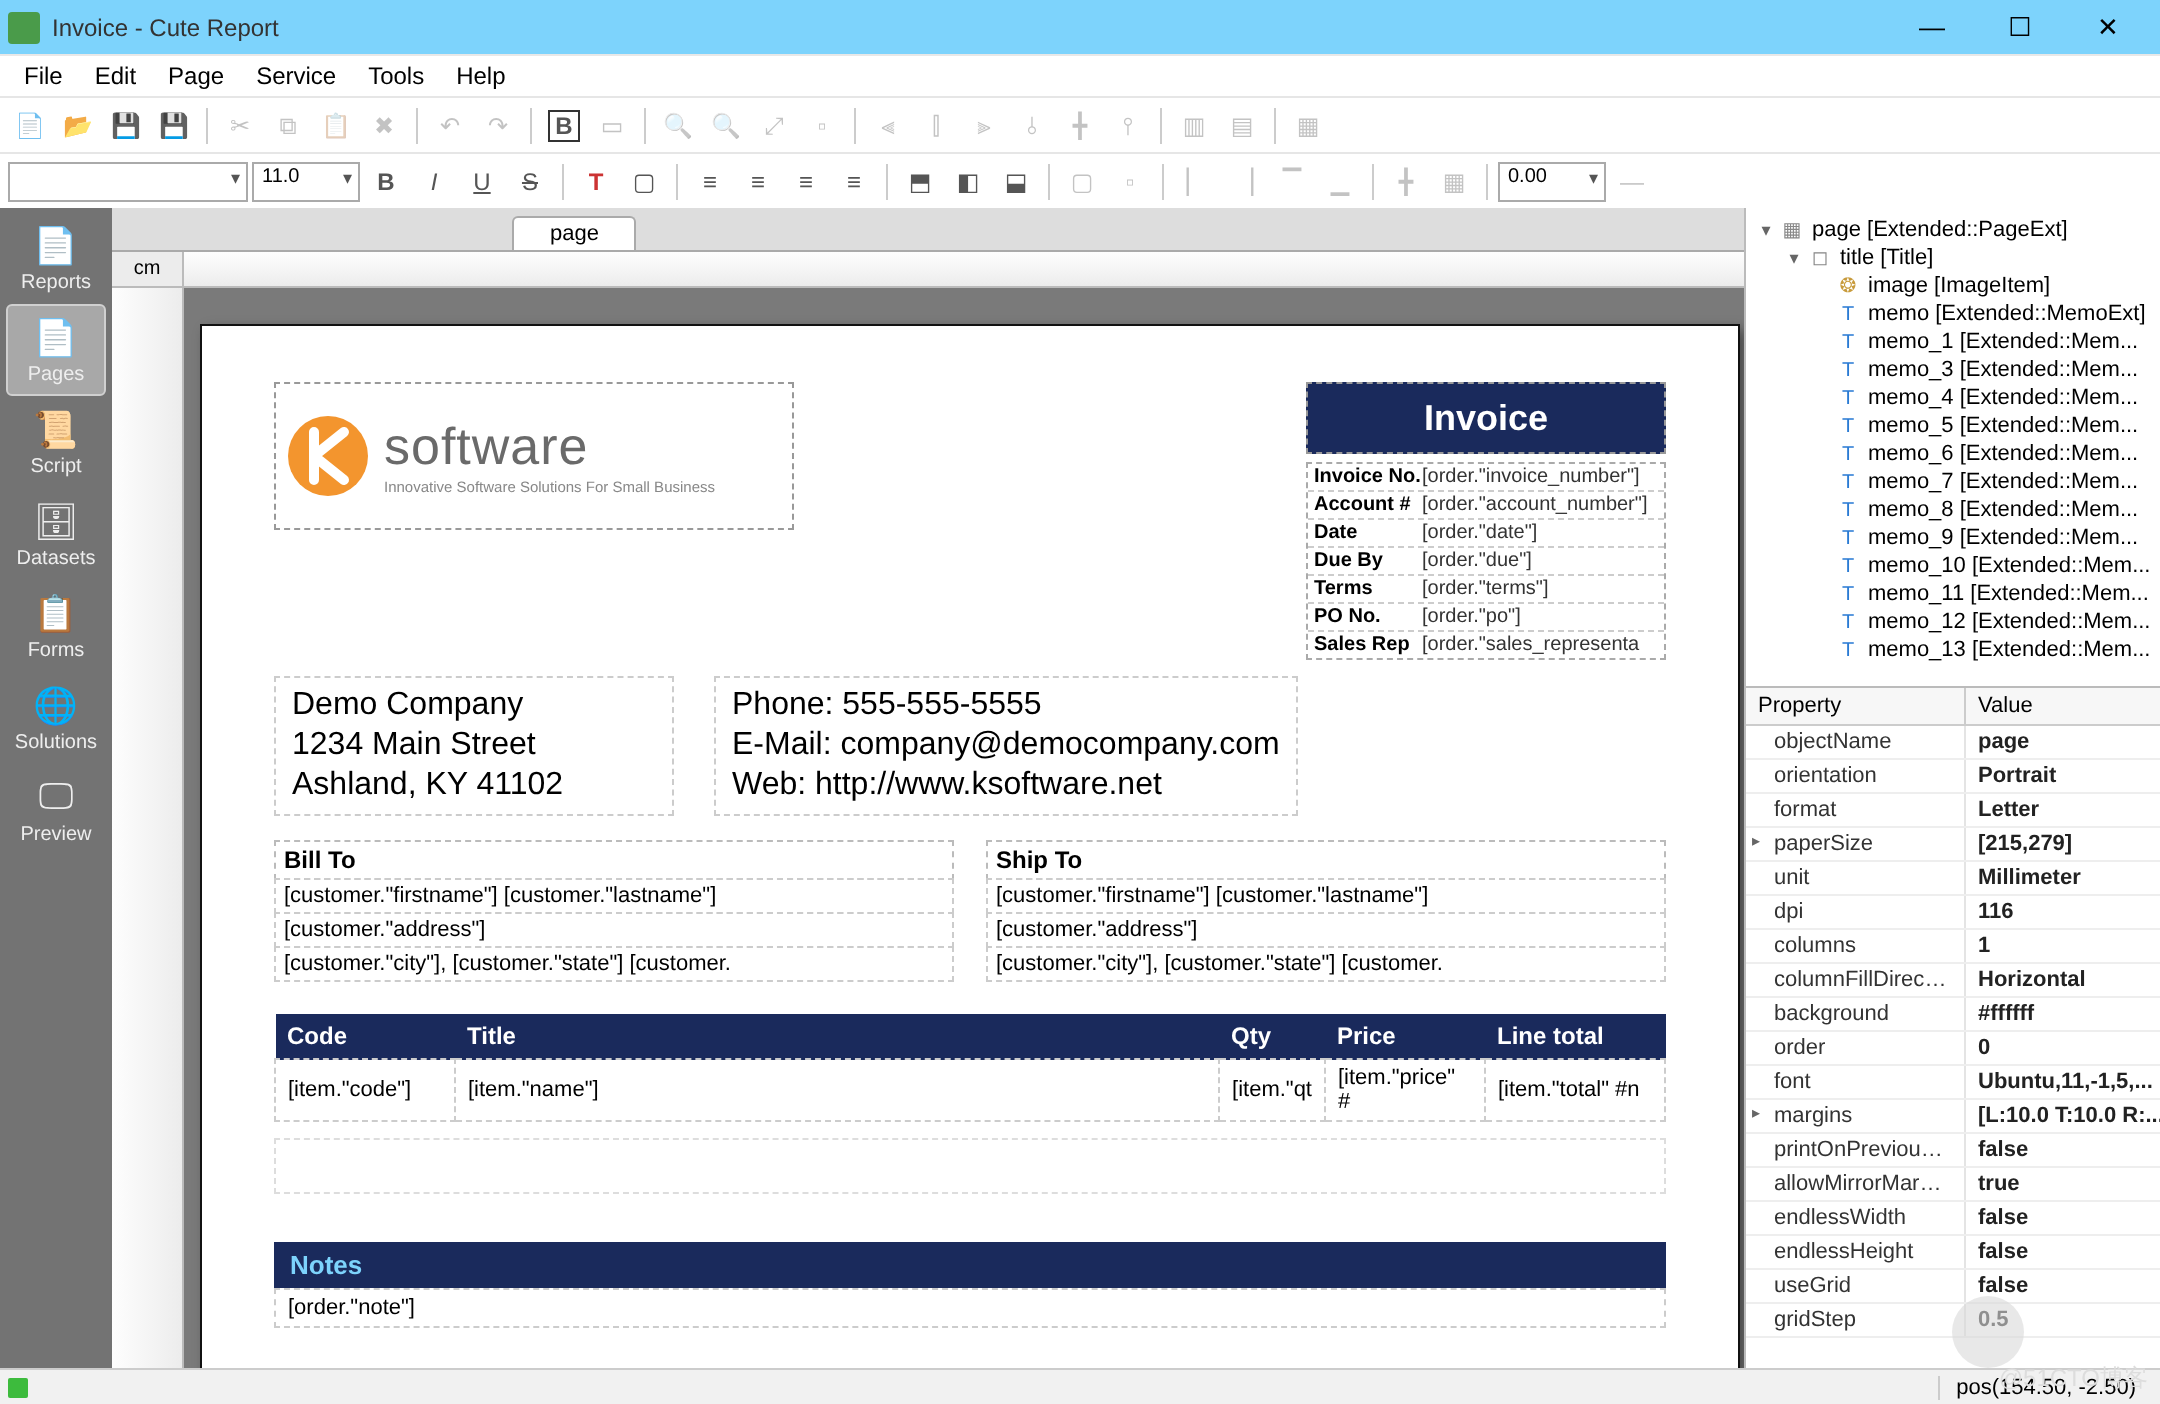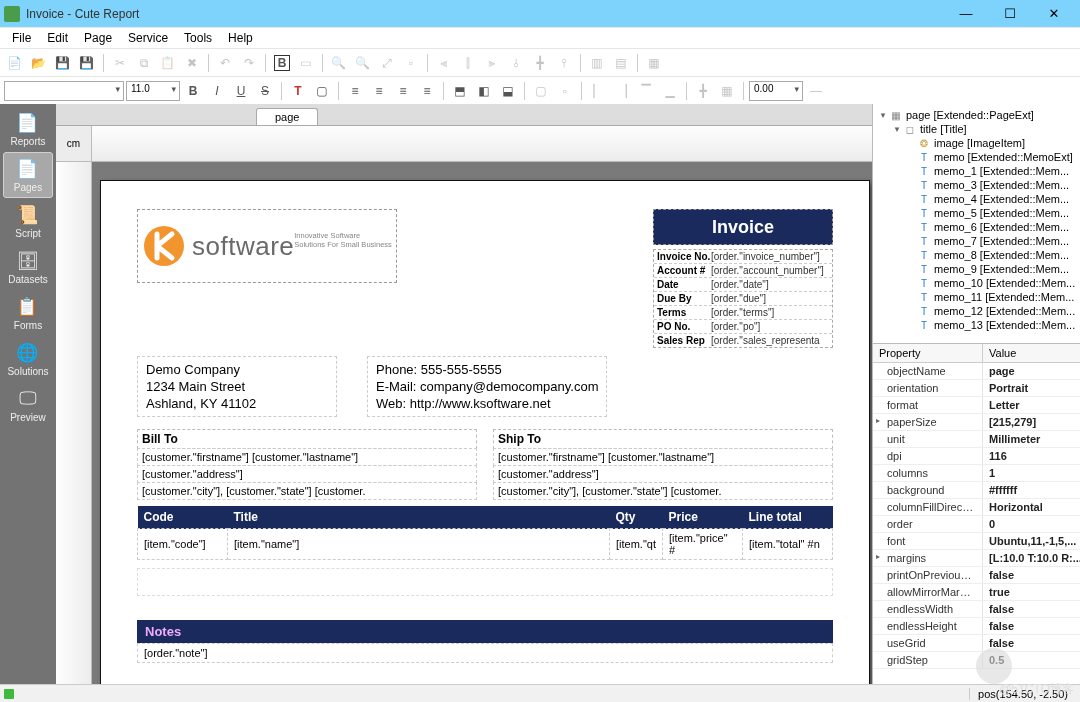--- a/index.html
+++ b/index.html
@@ -29,52 +29,52 @@
 
 .left-sb{width:56px;background:#737373;display:flex;flex-direction:column;align-items:center;padding-top:2px;gap:0}
 .sb-item{width:50px;height:46px;display:flex;flex-direction:column;align-items:center;justify-content:center;font-size:10px;color:#eee;cursor:pointer;border:1px solid transparent;border-radius:3px;gap:2px}
 .sb-item.active{background:#a8a8a8;border:1px solid #d0d0d0}
 .sb-ico{width:22px;height:22px;display:flex;align-items:center;justify-content:center;font-size:18px}
 
 
 .ws{flex:1;display:flex;flex-direction:column;background:#777;overflow:hidden;position:relative}
 .page-tab{height:22px;background:#ddd;border-bottom:1px solid #aaa;display:flex;align-items:end}
 .page-tab .tab{background:#fff;border:1px solid #aaa;border-bottom:none;padding:2px 18px;font-size:11px;margin-left:200px;border-radius:3px 3px 0 0}
-.ruler-h{height:36px;display:flex;background:#fff}
+.ruler-h{height:18px;display:flex;background:#fff}
 .ruler-corner{width:36px;background:#ececec;font-size:10px;display:flex;align-items:center;justify-content:center;border-right:1px solid #bbb;border-bottom:1px solid #bbb}
 .ruler-hscale{flex:1;background:linear-gradient(#fefefe,#ececec);border-bottom:1px solid #bbb;font-size:9px;position:relative;overflow:hidden}
 .ws-body{flex:1;display:flex;overflow:auto}
 .ruler-v{width:36px;background:linear-gradient(90deg,#fefefe,#ececec);border-right:1px solid #bbb}
 .canvas{flex:1;background:#7a7a7a;padding:18px 8px;overflow:auto}
 .page{width:770px;min-height:540px;background:#fff;border:1px solid #111;box-shadow:3px 3px 6px rgba(0,0,0,.4);position:relative;padding:28px 36px}
 
 
 .hdr-row{display:flex;justify-content:space-between;margin-bottom:8px}
 .logo-box{width:260px;height:74px;border:1px dashed #999;display:flex;align-items:center;padding:4px}
 .logo-box svg{flex:none}
-.logo-txt{display:flex;margin-left:6px}
+.logo-txt{display:flex;flex-direction:column;margin-left:6px}
 .logo-txt .ks{font-size:26px;color:#6a6a6a;font-weight:500;letter-spacing:.5px}
 .logo-txt .tag{font-size:7.5px;color:#888}
 .inv-title{width:180px;height:36px;background:#1a2a5c;color:#fff;display:flex;align-items:center;justify-content:center;font-size:18px;font-weight:bold;border:1px dashed #999}
 .meta-tbl{width:180px;font-size:10px;border:1px dashed #aaa}
 .meta-tbl div{display:flex;border-bottom:1px dashed #ccc;padding:1px 3px}
 .meta-tbl div:last-child{border-bottom:none}
 .meta-tbl .k{width:54px;font-weight:bold}
 .meta-tbl .v{flex:1;color:#333}
-.company-row{display:flex;gap:30px;margin-bottom:12px;font-size:13px}
+.company-row{display:flex;gap:20px;margin-bottom:12px;font-size:16px}
 .company-row .col{border:1px dashed #ccc;padding:4px 8px;min-width:200px}
 .company-row .col div{padding:1px 0}
-.billship{display:flex;gap:16px;margin-bottom:6px}
+.billship{display:flex;gap:16px;margin-bottom:16px}
 .billship .bs{flex:1;font-size:11px}
 .bs .bs-h{border:1px dashed #bbb;padding:2px 4px;font-weight:bold;font-size:12px}
 .bs .bs-r{border:1px dashed #ccc;padding:2px 4px;margin-top:-1px}
 .items-tbl{width:100%;border-collapse:collapse;font-size:12px;margin-bottom:8px}
 .items-tbl th{background:#1a2a5c;color:#fff;text-align:left;padding:4px 6px;font-weight:bold}
 .items-tbl td{border:1px dashed #ccc;padding:3px 6px;font-size:11px}
-.section-h{background:#1a2a5c;color:#f0abfc;font-weight:bold;font-size:13px;padding:4px 8px;margin-top:24px}
+.section-h{background:#1a2a5c;color:#7dd3fc;font-weight:bold;font-size:13px;padding:4px 8px;margin-top:24px}
 .section-b{border:1px dashed #ccc;padding:3px 6px;font-size:11px;min-height:20px}
 
 
 .right-panel{width:208px;display:flex;flex-direction:column;border-left:1px solid #bbb;background:#fff}
 .tree{flex:0 0 240px;overflow:auto;font-size:11px;padding:4px 2px;border-bottom:1px solid #bbb}
 .tree-row{display:flex;align-items:center;padding:1px 0;white-space:nowrap;cursor:pointer}
 .tree-row .tw{display:inline-block;width:12px;text-align:center;color:#666;font-size:9px}
 .tree-row .ti{width:14px;height:12px;margin-right:3px;display:inline-flex;align-items:center;justify-content:center;font-size:10px}
 .props{flex:1;overflow:auto;font-size:11px}
 .props-h{display:flex;background:#f7f7f7;border-bottom:1px solid #ccc;font-weight:normal}
@@ -465,26 +465,26 @@
           </div>
           <div class="prow">
             <div class="pk">dpi</div>
             <div class="pv">116</div>
           </div>
           <div class="prow">
             <div class="pk">columns</div>
             <div class="pv">1</div>
           </div>
           <div class="prow">
+            <div class="pk">columnFillDirection</div>
+            <div class="pv">Horizontal</div>
+          </div>
+          <div class="prow">
             <div class="pk">background</div>
             <div class="pv">#ffffff</div>
-          </div>
-          <div class="prow">
-            <div class="pk">columnFillDirection</div>
-            <div class="pv">Horizontal</div>
           </div>
           <div class="prow">
             <div class="pk">order</div>
             <div class="pv">0</div>
           </div>
           <div class="prow">
             <div class="pk">font</div>
             <div class="pv">Ubuntu,11,-1,5,...</div>
           </div>
           <div class="prow exp">

